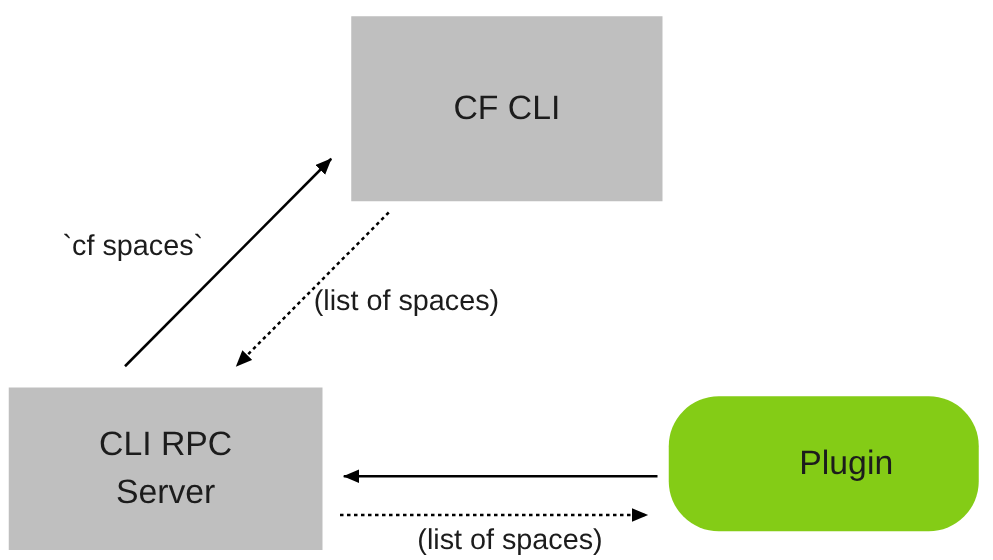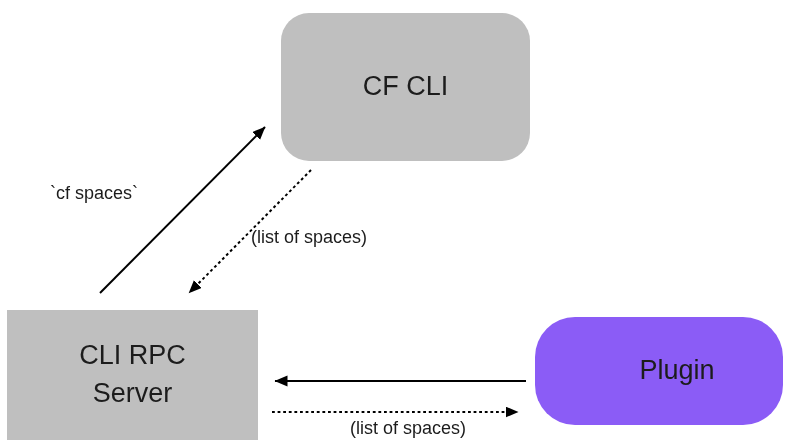--- a/index.html
+++ b/index.html
@@ -25,26 +25,26 @@
     position: absolute;
     display: flex;
     align-items: center;
     justify-content: center;
     text-align: center;
     font-size: 27px;
     line-height: 1.4;
     color: #1c1c1c;
     white-space: pre-line;
   }
-  .node-cf-cli   { left: 281px; top: 13px;  width: 249px; height: 148px; border-radius: 28px; }
+  .node-cf-cli   { left: 281px; top: 13px;  width: 249px; height: 148px; }
   .node-cli-rpc  { left: 7px;   top: 310px; width: 251px; height: 130px; }
   .node-plugin   { left: 535px; top: 317px; width: 248px; height: 108px; border-radius: 40px; }
   .edge-label {
     position: absolute;
-    font-size: 18px;
+    font-size: 23px;
     line-height: 1.1;
     color: #1c1c1c;
     white-space: nowrap;
   }
   .lbl-cf-spaces   { left: 50px;  top: 184px; }
   .lbl-list-top    { left: 251px; top: 228px; }
   .lbl-invoke      { left: 405px; top: 344px; transform: translateX(-50%); }
   .lbl-list-bottom { left: 408px; top: 419px; transform: translateX(-50%); }
   line.solid  { stroke: #000000; stroke-width: 2; }
   line.dotted { stroke: #000000; stroke-width: 2; stroke-dasharray: 2.8 2.8; }
@@ -64,21 +64,21 @@
     <line class="dotted" x1="311" y1="170" x2="189" y2="293" marker-end="url(#ah)"></line>
     <line class="solid" x1="526" y1="381" x2="275" y2="381" marker-end="url(#ah)"></line>
     <line class="dotted" x1="272" y1="412" x2="518" y2="412" marker-end="url(#ah)"></line>
   </svg>
 
   <div class="node node-cf-cli" style="background-color: rgb(191, 191, 191);">CF CLI</div>
 
   <div class="node node-cli-rpc" style="background-color: rgb(191, 191, 191);">CLI RPC
 Server</div>
 
-  <div class="node node-plugin" style="background-color: #8b5cf6; padding-left: 36px;">Plugin</div>
+  <div class="node node-plugin" style="background-color: #84cc16; padding-left: 36px;">Plugin</div>
 
   <div class="edge-label lbl-cf-spaces">`cf spaces`</div>
 
   <div class="edge-label lbl-list-top">(list of spaces)</div>
 
 
   <div class="edge-label lbl-list-bottom">(list of spaces)</div>
 
 </div>
 

